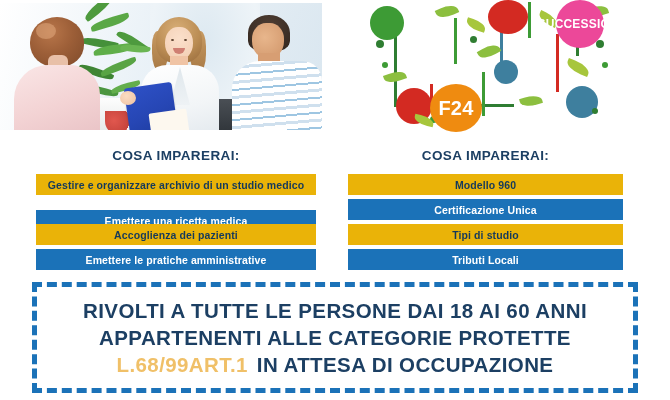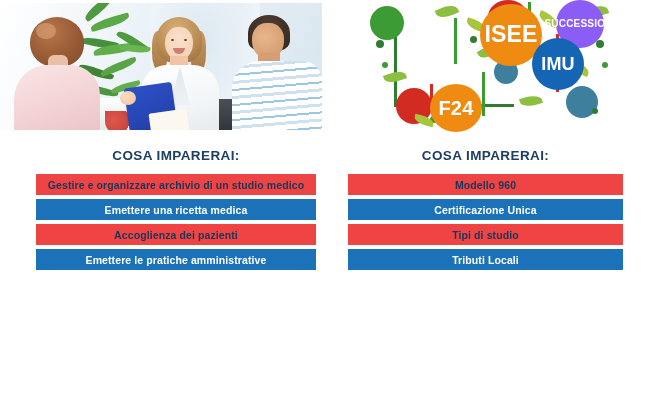--- a/index.html
+++ b/index.html
@@ -99,21 +99,21 @@
   }
   .head-left  { left:36px;  top:148px; width:280px; }
   .head-right { left:348px; top:148px; width:275px; }
 
   
   .bar {
     position:absolute; height:21px;
     display:flex; align-items:center; justify-content:center;
     font-size:10.5px; font-weight:bold; letter-spacing:.1px; white-space:nowrap;
   }
-  .bar.tan  { background:#ef4444; color:#14395c; }
+  .bar.tan  { background:#eab308; color:#14395c; }
   .bar.blue { background:#1b72b8; color:#ffffff; }
   .col-left  .bar { left:36px;  width:280px; }
   .col-right .bar { left:348px; width:275px; }
 
   
   .banner {
     position:absolute; left:32px; top:282px; width:606px; height:111px;
     border: 5px dashed #1b72b8; background:#ffffff;
     display:flex; flex-direction:column; align-items:center; justify-content:center;
   }
@@ -207,46 +207,40 @@
       <div class="lf" style="left:96px;top:20px;width:20px;height:10px;background:#a7c63c;transform:rotate(18deg);"></div>
       <div class="lf" style="left:108px;top:46px;width:22px;height:11px;background:#8cbf3f;transform:rotate(-30deg);"></div>
       <div class="lf" style="left:168px;top:14px;width:20px;height:10px;background:#a7c63c;transform:rotate(26deg);"></div>
       <div class="lf" style="left:214px;top:6px;width:24px;height:11px;background:#8cbf3f;transform:rotate(-18deg);"></div>
       <div class="lf" style="left:196px;top:62px;width:24px;height:11px;background:#a7c63c;transform:rotate(22deg);"></div>
       <div class="lf" style="left:14px;top:72px;width:22px;height:10px;background:#8cbf3f;transform:rotate(-20deg);"></div>
       <div class="lf" style="left:44px;top:116px;width:20px;height:9px;background:#a7c63c;transform:rotate(14deg);"></div>
       <div class="lf" style="left:150px;top:96px;width:22px;height:10px;background:#8cbf3f;transform:rotate(-16deg);"></div>
 
 
-      <div class="bub" style="left:110px;top:4px;width:62px;height:62px;background:#ef8b10;font-size:23px;">
-        <span>ISEE</span>
-      </div>
-
-      <div class="bub" style="left:186px;top:0px;width:48px;height:48px;background:#8b5cf6;font-size:10px;padding:0 3px;">
+
+      <div class="bub" style="left:186px;top:0px;width:48px;height:48px;background:#ec4899;font-size:12px;padding:0 3px;">
         <span>SUCCESSIONI</span>
       </div>
 
-      <div class="bub" style="left:162px;top:38px;width:52px;height:52px;background:#1565b5;font-size:18px;">
-        <span>IMU</span>
-      </div>
 
 
       <div class="bub" style="left:60px;top:84px;width:52px;height:48px;border-radius:26px/24px;background:#ef8b10;font-size:20px;">
         <span>F24</span>
       </div>
     </div>
   </div>
 
   <div class="col-left">
     <div class="col-head head-left">COSA IMPARERAI:</div>
 
     <div class="bar tan" style="top:174px;">
       <span>Gestire e organizzare archivio di un studio medico</span>
     </div>
-    <div class="bar blue" style="top:199px;">
+    <div class="bar blue" style="top:210px;">
       <span>Emettere una ricetta medica</span>
     </div>
     <div class="bar tan" style="top:224px;">
       <span>Accoglienza dei pazienti</span>
     </div>
     <div class="bar blue" style="top:249px;">
       <span>Emettere le pratiche amministrative</span>
     </div>
   </div>
 
@@ -260,14 +254,21 @@
       <span>Certificazione Unica</span>
     </div>
     <div class="bar tan" style="top:224px;">
       <span>Tipi di studio</span>
     </div>
     <div class="bar blue" style="top:249px;">
       <span>Tributi Locali</span>
     </div>
   </div>
 
+  <div class="banner">
+    <div class="banner-line">RIVOLTI A TUTTE LE PERSONE DAI 18 AI 60 ANNI</div>
+    <div class="banner-line">APPARTENENTI ALLE CATEGORIE PROTETTE</div>
+    <div class="banner-line">
+      <span class="hl">L.68/99ART.1</span><span class="sp"></span><span>IN ATTESA DI OCCUPAZIONE</span>
+    </div>
+  </div>
 
 </div>
 
 </body></html>

